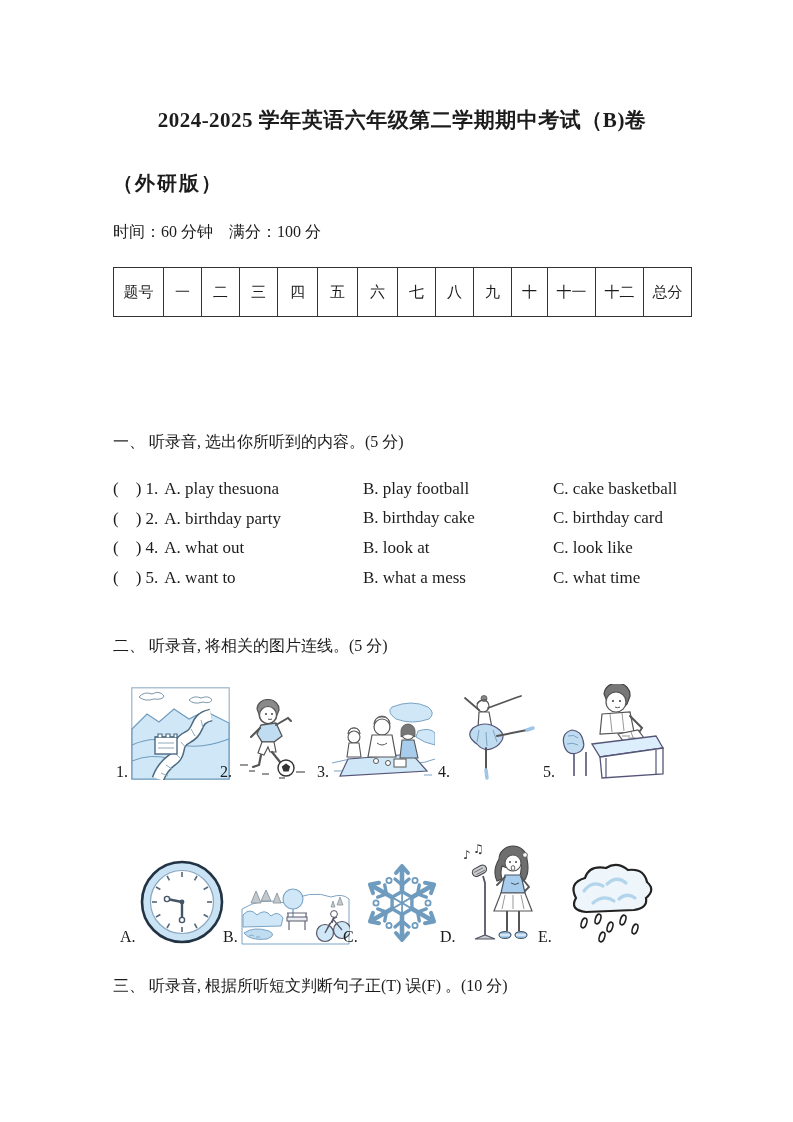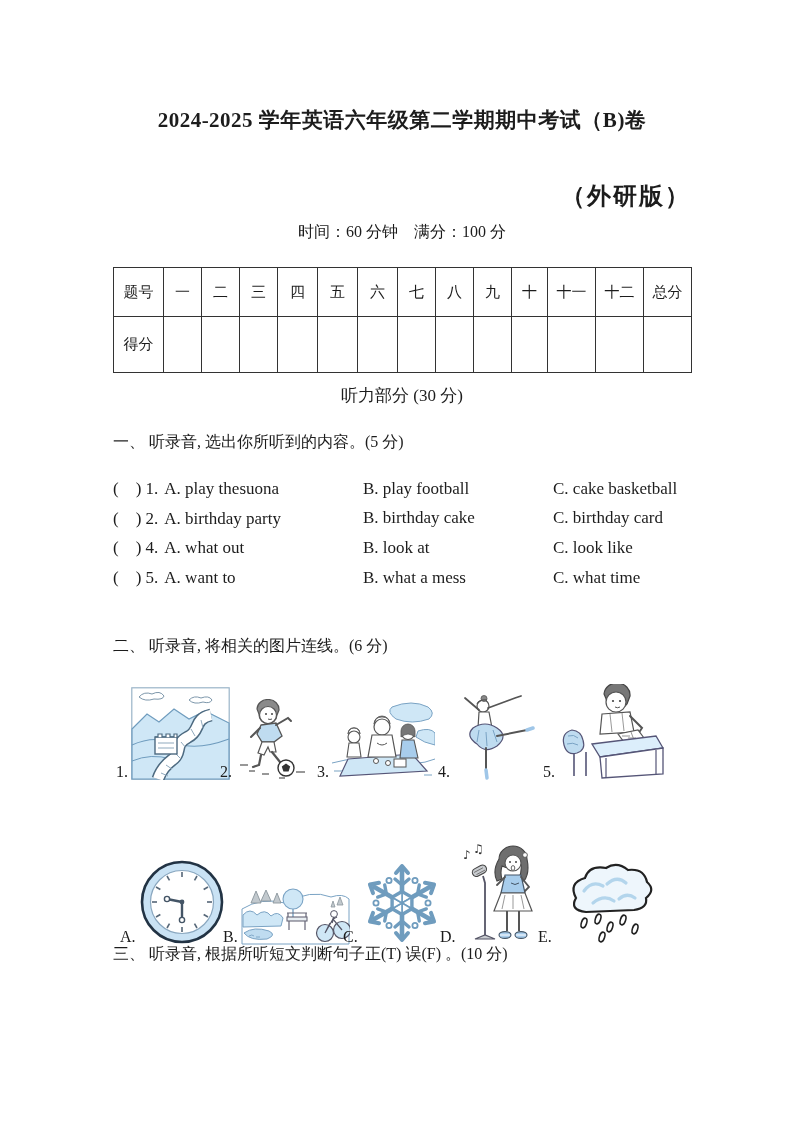--- a/index.html
+++ b/index.html
@@ -10,47 +10,47 @@
     color:#1c1c1c;
   }
   .sheet { position:absolute; left:0; top:0; width:793px; height:1122px; background:#fff; overflow:hidden; }
   .content { position:absolute; left:113px; top:0; width:578px; height:1122px; }
 
   .doc-title {
     position:absolute; top:106px; left:0; width:100%;
     text-align:center; font-size:21px; font-weight:bold; letter-spacing:.5px;
   }
   .doc-subtitle {
-    position:absolute; top:180px; left:0; width:100%;
-    text-align:right; font-size:24px; font-weight:bold; letter-spacing:2px;
+    position:absolute; top:170px; left:0; width:100%;
+    text-align:left; font-size:20px; font-weight:bold; letter-spacing:2px;
   }
   .doc-meta {
     position:absolute; top:222px; left:0; width:100%;
-    text-align:center; font-size:16px;
+    text-align:left; font-size:16px;
   }
 
   table.score-table {
     position:absolute; top:267px; left:0; width:578px;
     border-collapse:collapse; table-layout:fixed;border-radius:17px;
   }
   table.score-table td {
     border:1.5px solid #333; text-align:center; vertical-align:middle;
     font-size:15px; overflow:hidden; white-space:nowrap;
   }
   table.score-table tr.hdr td { height:49px; }
   table.score-table tr.scr td { height:56px; }
 
   .section-title {
     position:absolute; top:384px; left:0; width:100%;
     text-align:center; font-size:17px;
   }
   .part-heading { position:absolute; left:0; font-size:16px; white-space:nowrap; }
   #p1-heading { top:432px; }
   #p2-heading { top:636px; }
-  #p3-heading { top:944px; }
+  #p3-heading { top:976px; }
 
   .options { position:absolute; top:474px; left:0; width:578px; }
   .opt-row {
     display:grid; grid-template-columns:250px 190px 1fr;
     height:29.6px; align-items:center; font-size:17px; white-space:nowrap;
   }
   .opt-num { display:inline-block; margin-right:6px; }
 
   .pic-row { position:absolute; left:0; width:578px; height:104px; }
   #pic-row-1 { top:676px; }
@@ -96,40 +96,23 @@
         <td>五</td>
         <td>六</td>
         <td>七</td>
         <td>八</td>
         <td>九</td>
         <td>十</td>
         <td>十一</td>
         <td>十二</td>
         <td>总分</td>
       </tr>
-      <tr class="scr">
-        <td>得分</td>
-        <td></td>
-            <td></td>
-        <td></td>
-            <td></td>
-        <td></td>
-            <td></td>
-        <td></td>
-            <td></td>
-        <td></td>
-            <td></td>
-        <td></td>
-            <td></td>
-        <td></td>
-      </tr>
     </tbody>
       </table>
 
-    <div class="section-title">听力部分 (30 分)</div>
 
     <div class="part-heading" id="p1-heading">一、 听录音, 选出你所听到的内容。(5 分)</div>
 
     <div class="options">
       <div class="opt-row">
         <span><span class="opt-num">(　) 1.</span><span>A. play thesuona</span></span>
         <span>B. play football</span>
         <span>C. cake basketball</span>
       </div>
       <div class="opt-row">
@@ -142,21 +125,21 @@
         <span>B. look at</span>
         <span>C. look like</span>
       </div>
       <div class="opt-row">
         <span><span class="opt-num">(　) 5.</span><span>A. want to</span></span>
         <span>B. what a mess</span>
         <span>C. what time</span>
       </div>
     </div>
 
-    <div class="part-heading" id="p2-heading">二、 听录音, 将相关的图片连线。(6 分)</div>
+    <div class="part-heading" id="p2-heading">二、 听录音, 将相关的图片连线。(5 分)</div>
 
     <div class="pic-row" id="pic-row-1">
 
       <div class="pic-item" style="left:3px;">
         <span class="pic-label">1.</span>
         <svg width="99" height="93" viewBox="0 0 99 93">
           <rect x="0.8" y="0.8" width="97.4" height="91.4" fill="#ffffff" stroke="#9ab4c8" stroke-width="1.2"></rect>
           <path d="M8 10 q5 -6 13 -3 q8 -4 12 2 q-1 4 -10 3 q-9 3 -15 -2 z" fill="#fff" stroke="#7d97ab" stroke-width="1"></path>
           <path d="M58 13 q5 -5 12 -2 q8 -3 11 2 q-2 4 -9 2 q-9 3 -14 -2 z" fill="#fff" stroke="#7d97ab" stroke-width="1"></path>
           <path d="M1 42 L16 27 L28 35 L43 22 L58 32 L74 24 L98 36 L98 92 L1 92 Z" fill="#cfe7f6" stroke="#6f9cbe" stroke-width="1.2"></path>

